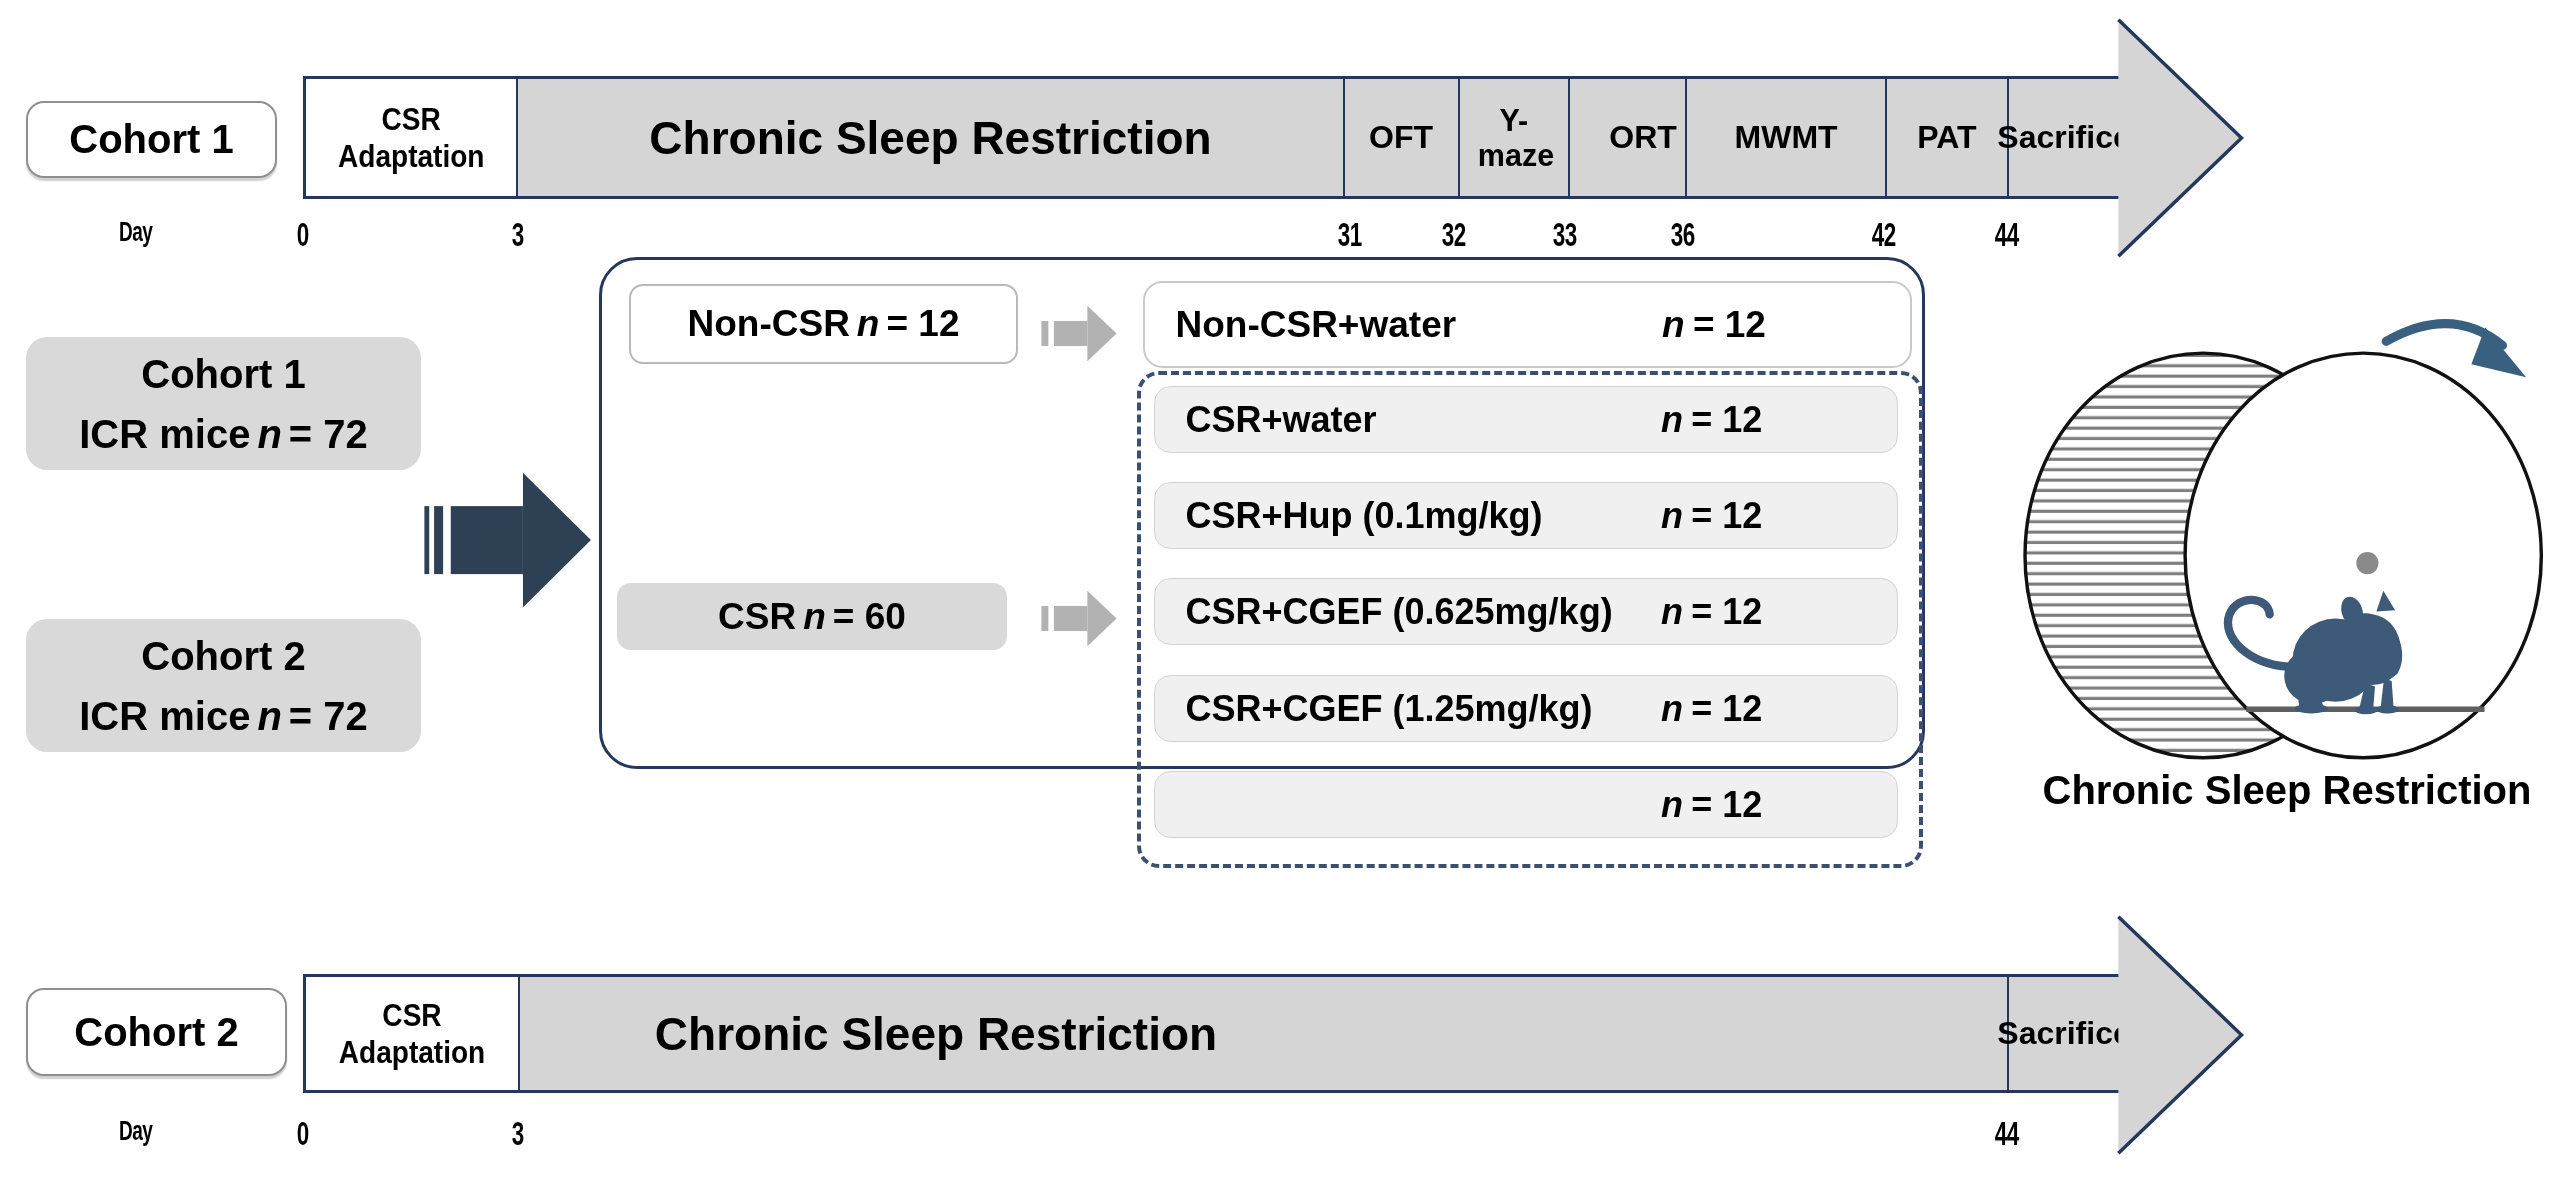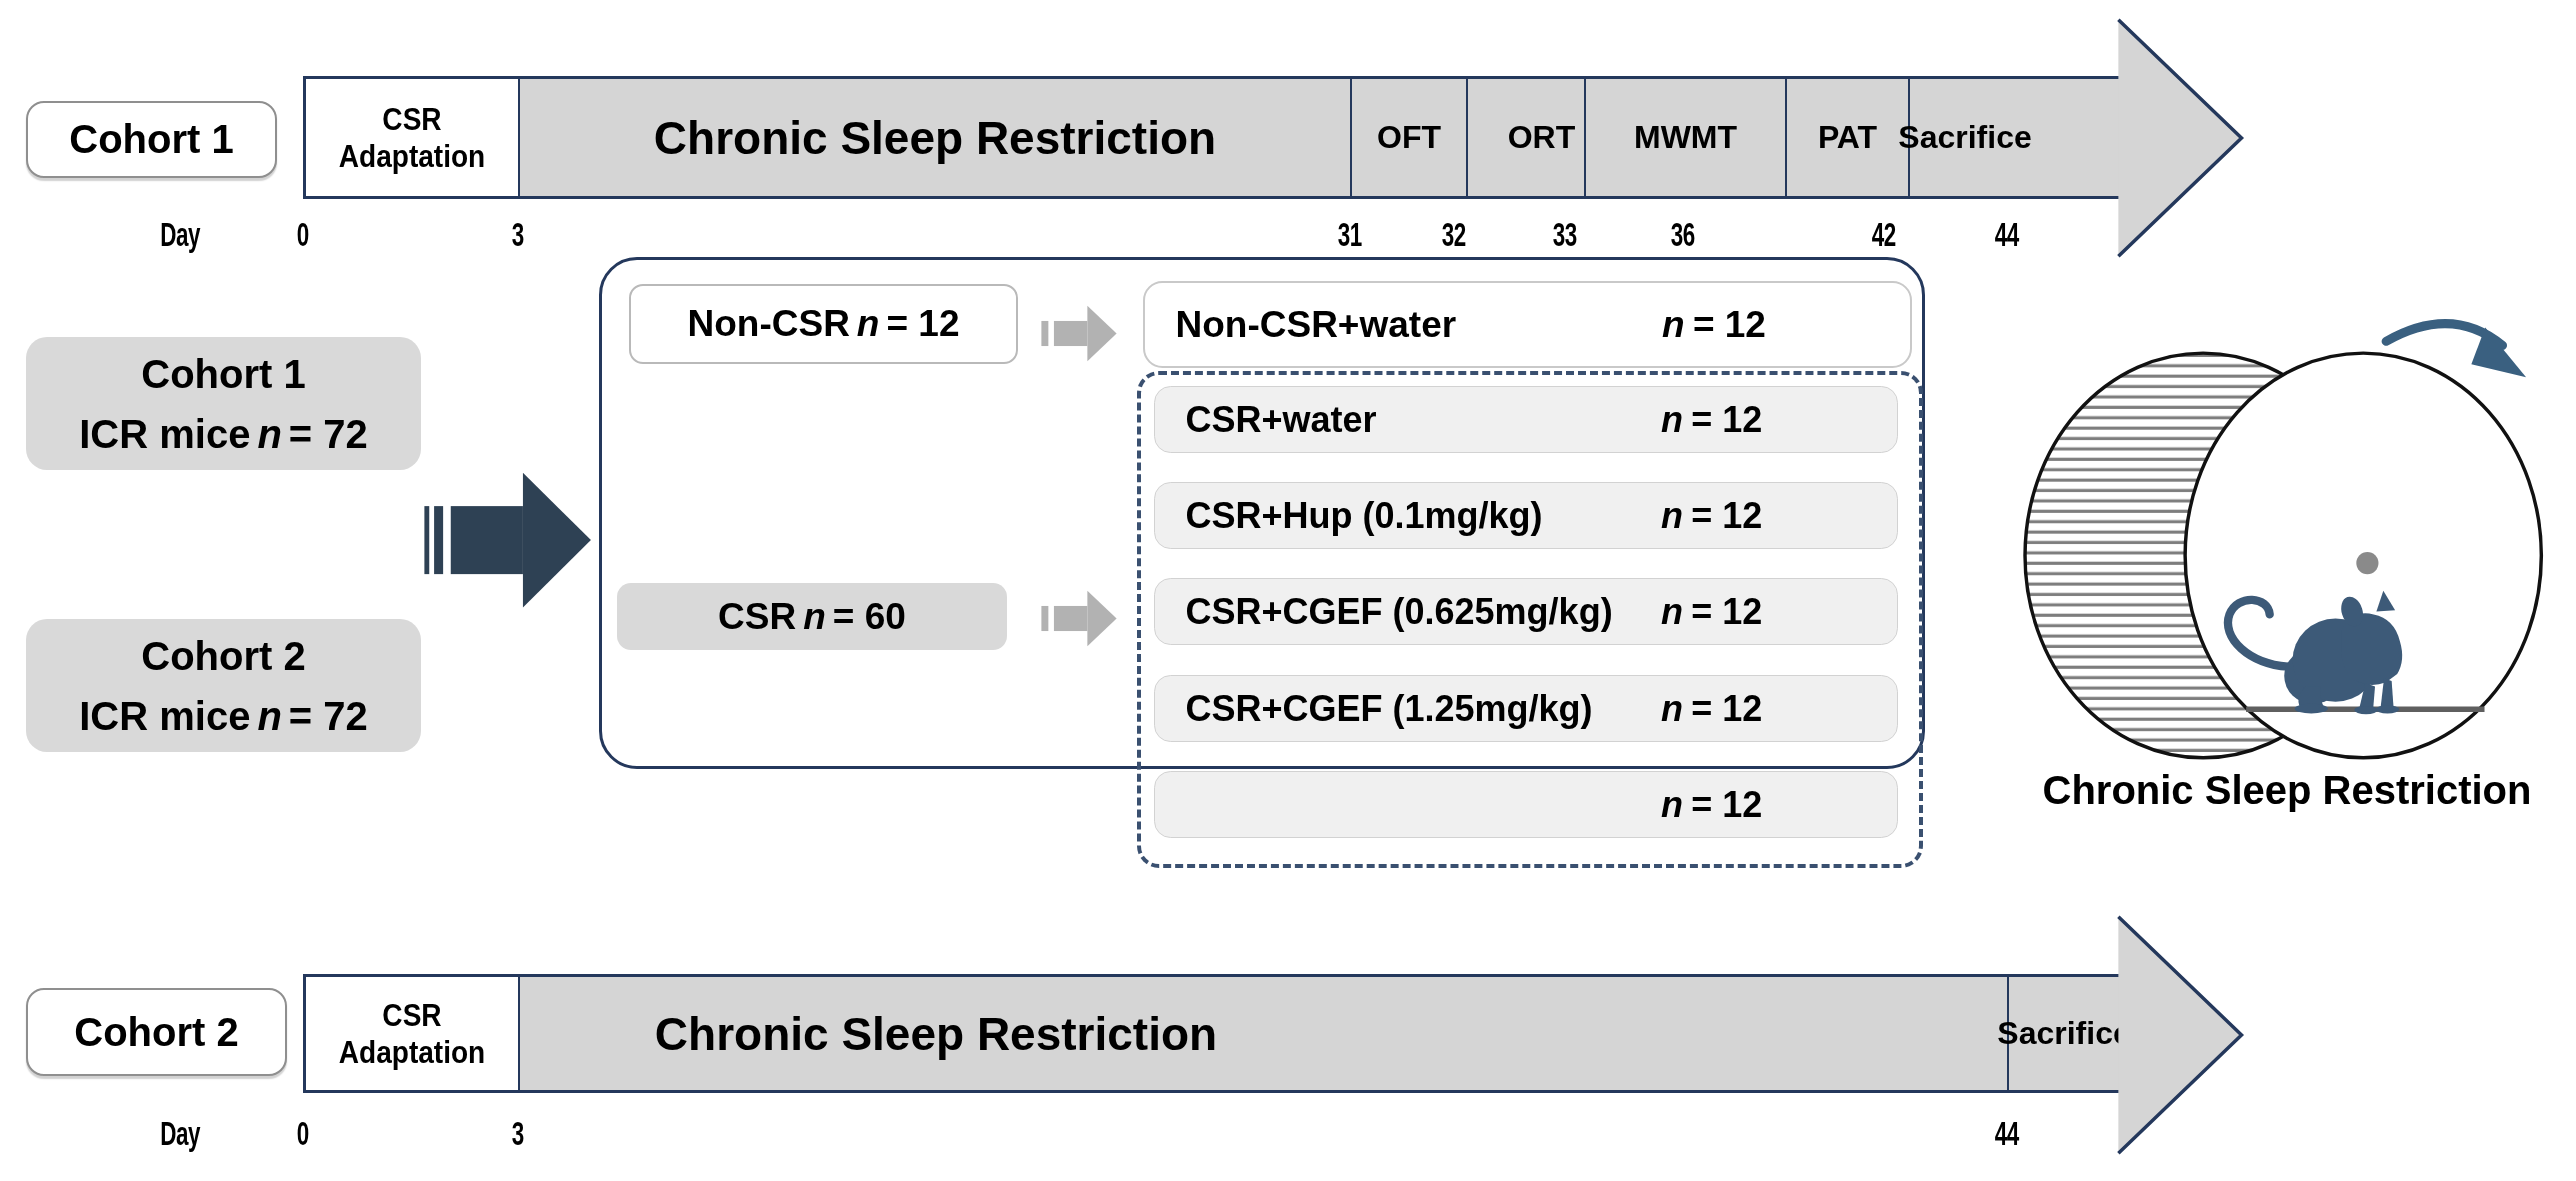--- a/index.html
+++ b/index.html
@@ -24,21 +24,21 @@
   .f-small { font-size:32px; }
   .f-ymaze { font-size:30.5px; line-height:35px; width:72px; display:inline-block; }
   .f-sac { font-size:32px; white-space:nowrap; }
   .seg-overflow { overflow:visible; }
 
   
   .headsvg { position:absolute; overflow:visible; }
 
   
   .day { position:absolute; font-weight:bold; font-size:33px; width:58px; text-align:center; }
-  .dayword { position:absolute; font-weight:bold; font-size:33px; width:139px; text-align:center; }
+  .dayword { position:absolute; font-weight:bold; font-size:28px; width:139px; text-align:left; }
   .cond { display:inline-block; transform:scaleX(.68); transform-origin:center; letter-spacing:-0.7px; }
 
   
   .info { position:absolute; background:#d9d9d9; border-radius:21px; text-align:center;
           font-weight:bold; font-size:40px; line-height:60px; display:flex; flex-direction:column;
           justify-content:center; }
   .info i, .nline i { font-style:italic; margin:0 7px; }
 
   
   .panel { position:absolute; background:#fff; border:3.5px solid #24385c; border-radius:38px;
@@ -71,20 +71,23 @@
   <div class="tl" style="left:303px; top:76px; width:1816px; height:123px;">
     <div class="seg seg-white" style="width:212px;">
       <span class="f-adapt">CSR Adaptation</span>
     </div>
     <div class="seg" style="width:832px;">
       <span class="f-chronic">Chronic Sleep Restriction</span>
     </div>
     <div class="seg" style="width:116px;">
       <span class="f-small">OFT</span>
     </div>
+    <div class="seg" style="width:111px;">
+      <span class="f-ymaze">Y-maze</span>
+    </div>
     <div class="seg" style="width:118px;padding-left:31px;">
       <span class="f-small">ORT</span>
     </div>
     <div class="seg" style="width:201px;">
       <span class="f-small">MWMT</span>
     </div>
     <div class="seg" style="width:123px;">
       <span class="f-small">PAT</span>
     </div>
     <div class="seg seg-overflow" style="width:112px;">

